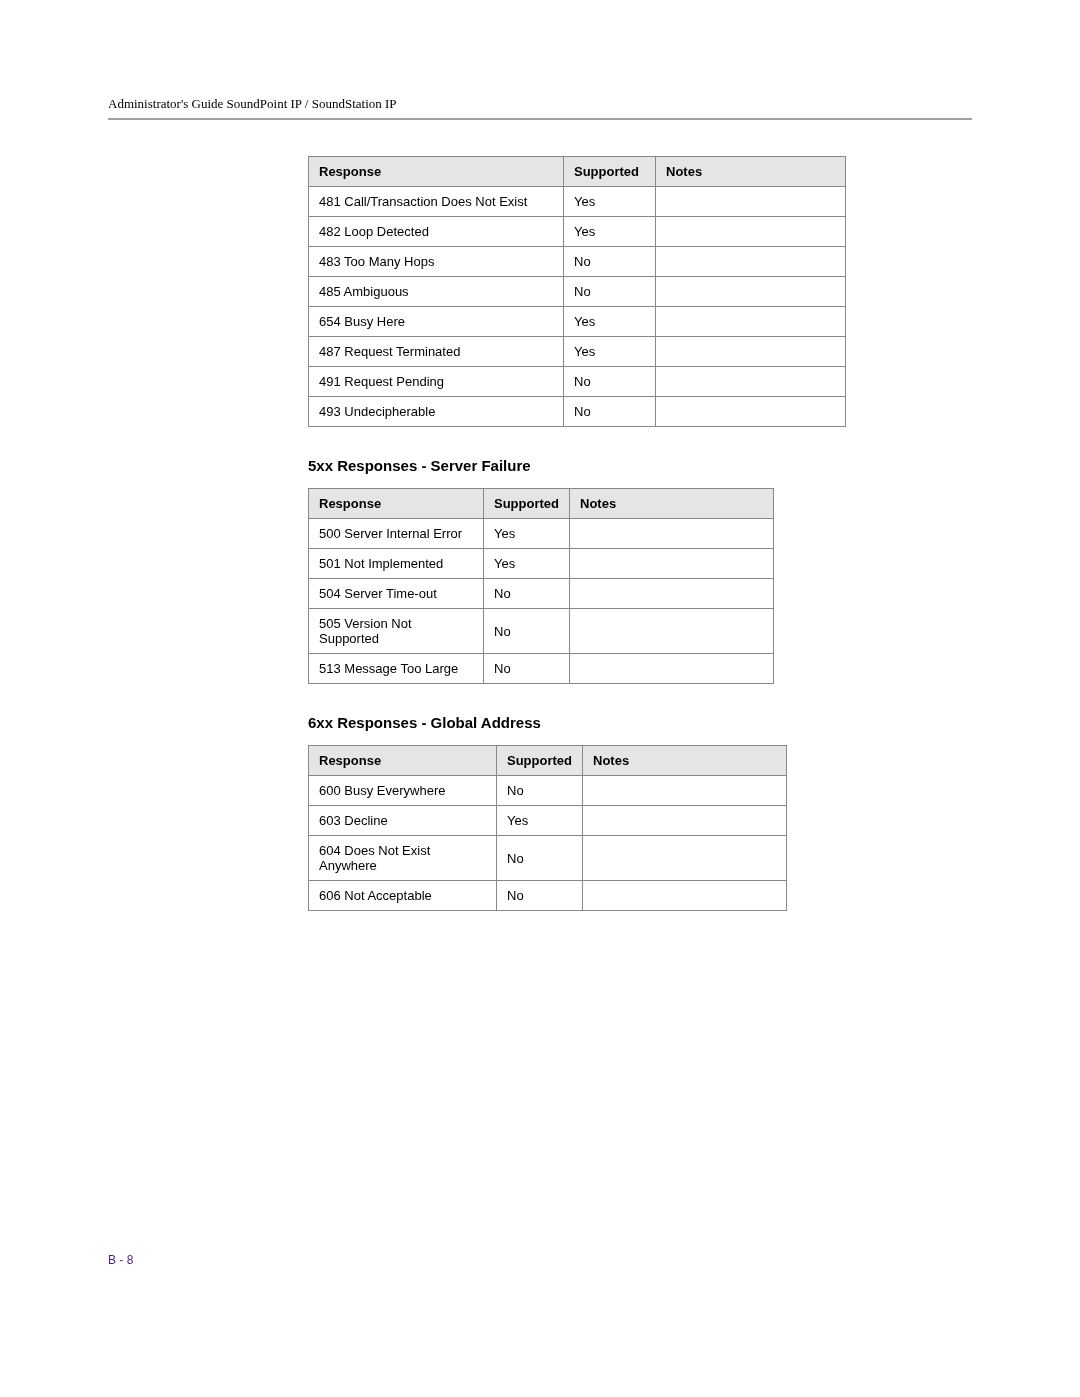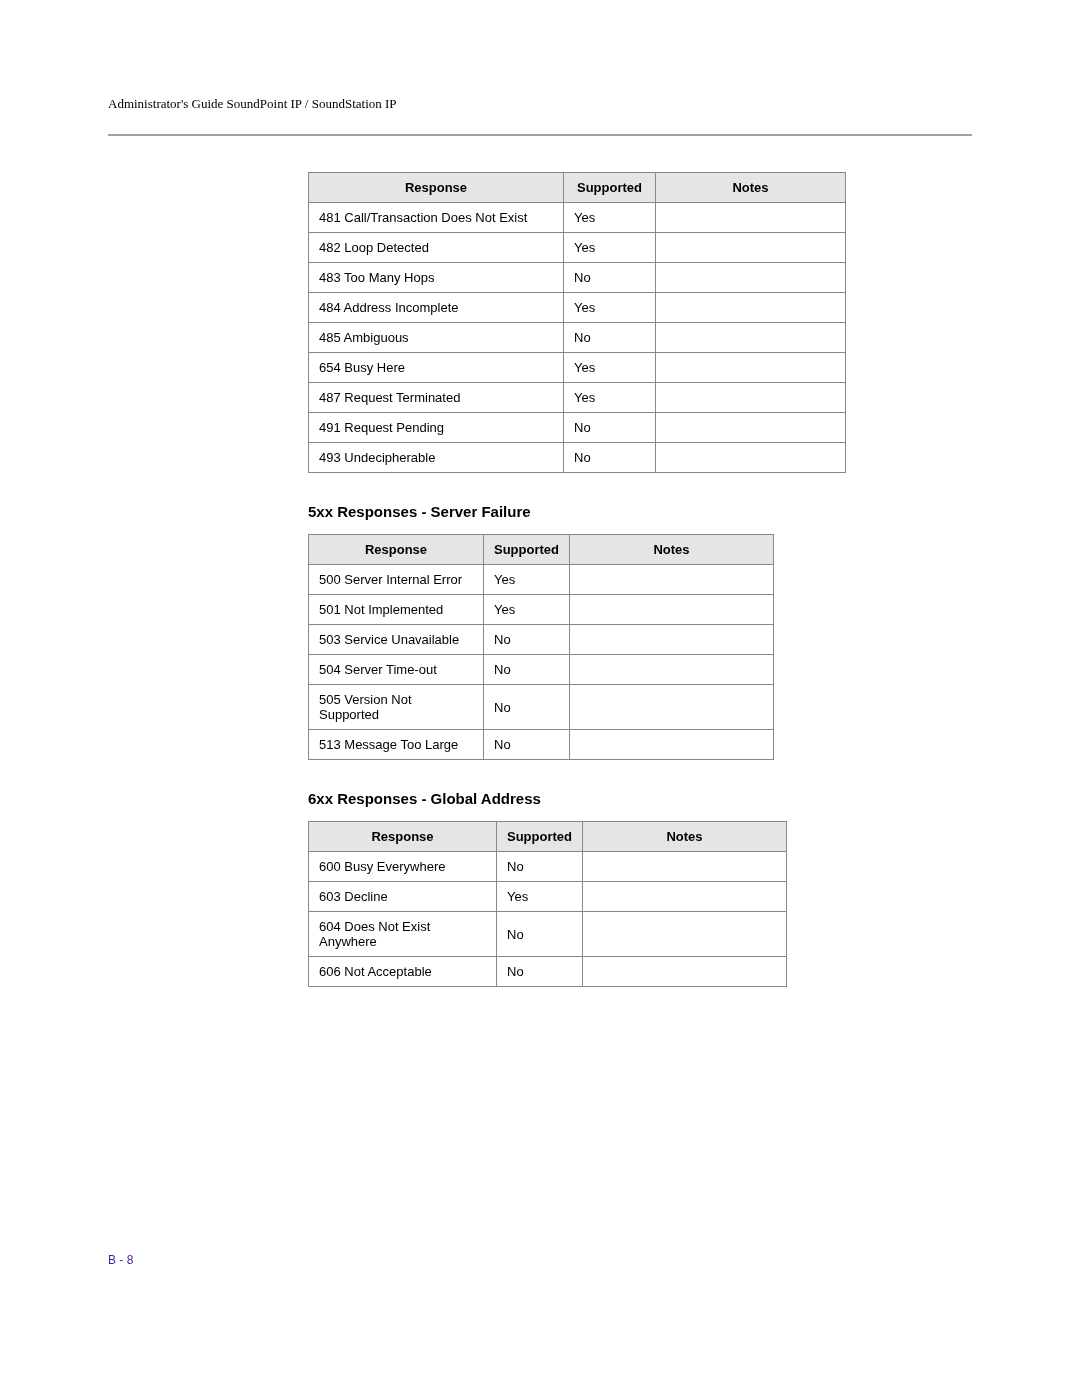--- a/index.html
+++ b/index.html
@@ -15,21 +15,21 @@
       width: 1080px;
       height: 1397px;
       position: relative;
     }
     .page {
       padding: 96px 108px 60px 108px;
     }
     .header {
       font-size: 13px;
       color: #000;
-      margin-bottom: 22px;
+      margin-bottom: 6px;
       font-family: Georgia, serif;
     }
     .header-rule {
       border: none;
       border-top: 2px solid #a0a0a0;
       margin-bottom: 36px;
     }
     .content-indent {
       margin-left: 200px;
     }
@@ -40,21 +40,20 @@
     th, td {
       border: 1px solid #888;
       padding: 7px 10px;
       text-align: left;
       font-size: 13px;
       vertical-align: middle;
     }
     th {
       background: #e5e5e5;
       font-weight: bold;
-      text-align: center;
     }
     .section-title {
       color: #000000;
       font-weight: bold;
       font-size: 15px;
       margin: 28px 0 14px 0;
       font-family: Arial, Helvetica, sans-serif;
     }
     .footer {
       position: absolute;
@@ -103,25 +102,20 @@
             <td></td>
           </tr>
           <tr>
             <td>482 Loop Detected</td>
             <td>Yes</td>
             <td></td>
           </tr>
           <tr>
             <td>483 Too Many Hops</td>
             <td>No</td>
-            <td></td>
-          </tr>
-          <tr>
-            <td>484 Address Incomplete</td>
-            <td>Yes</td>
             <td></td>
           </tr>
           <tr>
             <td>485 Ambiguous</td>
             <td>No</td>
             <td></td>
           </tr>
           <tr>
             <td>654 Busy Here</td>
             <td>Yes</td>
@@ -159,25 +153,20 @@
             <td>500 Server Internal Error</td>
             <td>Yes</td>
             <td></td>
           </tr>
           <tr>
             <td>501 Not Implemented</td>
             <td>Yes</td>
             <td></td>
           </tr>
           <tr>
-            <td>503 Service Unavailable</td>
-            <td>No</td>
-            <td></td>
-          </tr>
-          <tr>
             <td>504 Server Time-out</td>
             <td>No</td>
             <td></td>
           </tr>
           <tr>
             <td>505 Version Not Supported</td>
             <td>No</td>
             <td></td>
           </tr>
           <tr>

